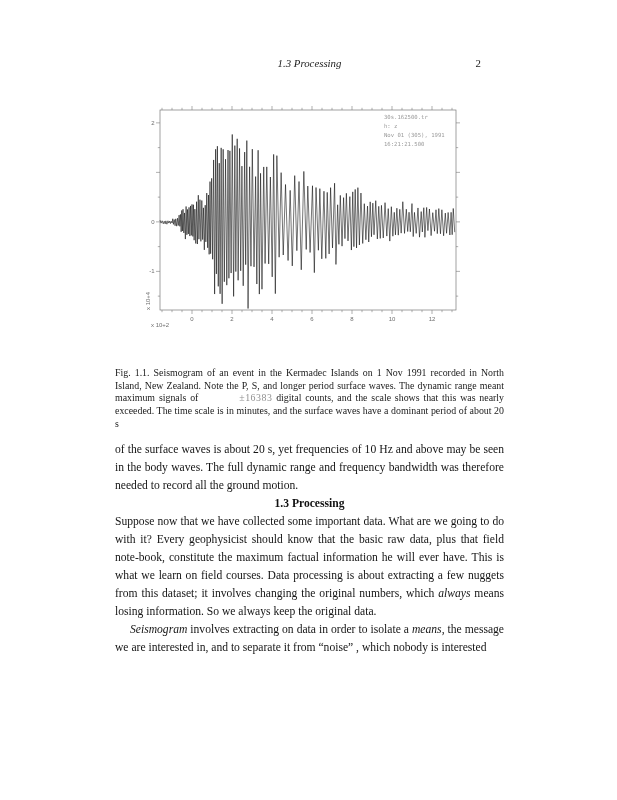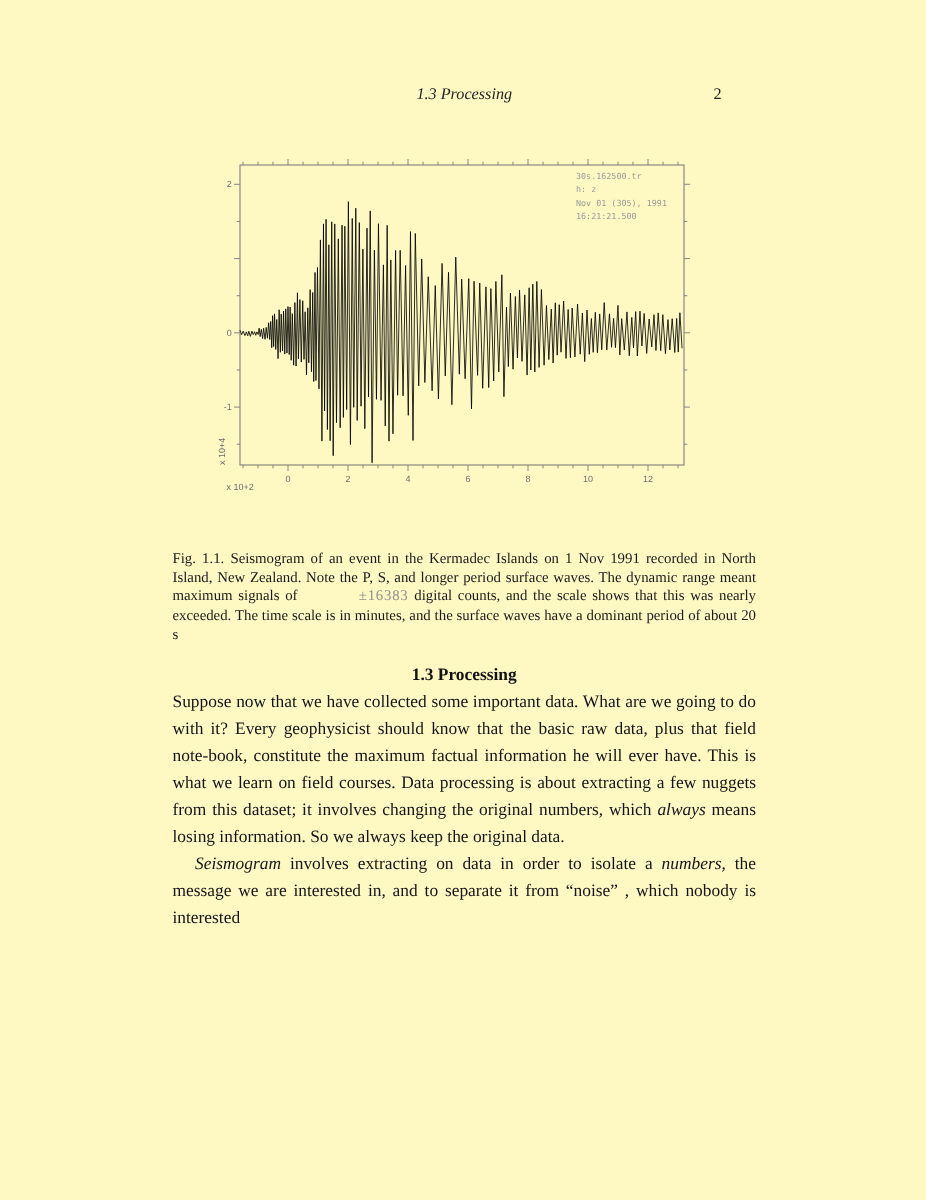--- a/index.html
+++ b/index.html
@@ -1,18 +1,18 @@
 <!DOCTYPE html>
 <html><head>
 <meta charset="utf-8">
 <style>
   html,body{margin:0;padding:0;}
   body{background:#e8e8e8;font-family:"Liberation Serif","DejaVu Serif",serif;}
   .page{
-    position:relative;width:617px;height:800px;background:#fef9c3;
+    position:relative;width:617px;height:800px;background:#ffffff;
     margin:0 auto;color:#151515;overflow:hidden;
   }
   .running-head{
     position:absolute;top:57px;left:115px;width:389px;text-align:center;
     font-style:italic;font-size:10.8px;color:#222;
   }
   .page-number{
     position:absolute;top:57px;left:430px;width:51px;text-align:right;
     font-size:10.8px;font-style:normal;color:#222;
   }
@@ -140,21 +140,22 @@
         <text x="224" y="18" font-size="5.6" font-family="&quot;DejaVu Sans Mono&quot;,monospace" fill="#9a9a9a">h:  z</text>
         <text x="224" y="27" font-size="5.6" font-family="&quot;DejaVu Sans Mono&quot;,monospace" fill="#9a9a9a">Nov 01 (305), 1991</text>
         <text x="224" y="36" font-size="5.6" font-family="&quot;DejaVu Sans Mono&quot;,monospace" fill="#9a9a9a">16:21:21.500</text>
         <polyline points="0.00,110.17 1.08,113.12 2.13,110.79 3.28,113.75 4.23,111.22 5.16,113.85 5.86,110.87 6.90,114.20 7.95,110.80 8.81,113.09 9.72,111.14 10.49,113.54 11.21,111.26 12.11,112.98 12.76,108.75 13.42,114.36 14.21,109.59 15.09,115.71 15.74,108.83 16.69,116.18 17.47,108.23 18.29,115.50 19.09,105.14 19.82,116.33 20.45,104.35 21.15,121.83 21.74,100.42 22.42,121.00 23.02,99.22 23.84,122.96 24.51,102.93 25.37,129.08 26.09,96.47 26.90,124.84 27.46,99.41 28.37,123.93 29.03,97.37 29.84,126.07 30.52,95.92 31.31,125.40 31.99,94.40 32.82,126.41 33.41,94.72 34.13,130.19 34.87,99.11 35.77,133.47 36.59,91.69 37.38,134.02 38.30,85.19 38.95,129.19 39.94,89.68 40.87,131.38 41.82,90.49 42.67,129.58 43.42,97.84 44.32,139.89 45.22,95.20 45.85,131.86 46.76,83.09 47.66,137.79 48.47,85.00 49.15,144.35 50.01,71.59 50.64,143.68 51.65,68.32 52.65,149.25 53.61,49.94 54.61,184.05 55.65,39.23 56.38,163.91 57.38,36.20 58.27,176.36 59.24,53.17 60.09,183.84 61.16,37.85 62.14,193.80 63.17,39.29 64.32,171.77 65.54,49.21 66.79,175.16 68.03,40.04 68.92,168.28 69.89,40.81 71.12,163.06 72.26,24.45 73.62,186.41 74.84,35.60 75.82,161.59 77.20,28.79 78.12,170.30 79.55,38.40 80.69,160.80 81.93,56.11 83.21,175.81 84.67,42.07 85.68,154.66 86.82,30.59 88.05,198.51 89.60,56.79 90.97,156.21 92.31,39.15 94.03,156.89 95.61,66.57 96.83,174.03 98.12,40.23 99.33,184.08 100.55,63.30 101.97,179.23 103.73,56.93 105.08,153.53 106.78,56.86 108.70,153.93 110.38,67.00 112.19,166.89 113.65,44.39 115.34,183.67 116.86,45.63 119.14,147.21 121.13,62.63 123.24,145.01 125.51,74.50 128.07,150.52 130.17,80.36 132.28,155.91 134.71,65.61 136.85,140.66 139.02,71.51 141.25,159.81 143.84,61.42 146.23,139.46 147.79,76.06 150.08,142.47 152.49,75.75 154.33,162.67 156.02,77.50 158.39,140.25 159.83,78.64 161.79,148.85 163.96,81.23 165.81,148.39 167.23,82.37 169.11,143.95 170.58,77.65 172.51,137.94 174.58,73.20 175.94,154.45 177.65,94.77 178.90,134.33 180.30,85.37 182.04,136.15 183.59,87.62 184.95,128.63 186.36,83.30 188.00,130.91 189.85,86.60 191.38,140.05 192.75,81.85 193.89,136.67 195.20,79.41 196.55,137.99 197.89,77.63 199.39,134.96 200.94,83.03 202.72,133.46 204.31,93.69 205.89,129.72 207.53,96.09 208.74,132.00 210.19,91.84 211.46,126.76 212.83,93.11 214.01,124.79 215.75,90.67 217.35,128.94 218.75,96.31 220.28,128.42 221.45,95.34 223.28,127.94 225.04,92.66 226.82,126.10 228.24,98.64 229.81,131.10 231.34,96.69 232.86,126.19 234.26,102.34 235.45,124.88 236.87,98.20 238.28,125.15 239.80,99.31 241.16,123.15 242.80,91.72 244.52,123.39 246.32,99.19 247.69,121.56 249.06,102.23 250.31,121.78 251.97,93.57 253.23,126.62 254.46,102.40 256.21,123.37 257.97,97.95 259.51,127.16 261.19,101.59 262.32,121.97 263.80,97.71 264.90,127.34 266.65,97.42 267.92,120.62 269.42,98.99 271.12,125.62 272.76,102.67 274.50,121.23 275.99,99.77 277.31,123.65 278.81,98.57 280.48,123.78 281.87,99.75 283.62,125.78 285.32,103.10 286.57,123.27 288.13,102.47 289.86,125.01 291.10,102.29 292.17,124.71 293.25,98.48 294.69,122.16" fill="none" stroke="#000" stroke-width="0.55" stroke-linejoin="round"></polyline>
       </svg>
   </div>
 
   <p class="caption"><span>Fig. 1.1.  Seismogram of an event in the Kermadec Islands on 1 Nov 1991 recorded in North Island, New Zealand. Note the P, S, and longer period surface waves. The dynamic range meant maximum signals of </span><span class="dim">±16383</span><span> digital counts, and the scale shows that this was nearly exceeded.  The time scale is in minutes, and the surface waves have a dominant period of about 20 s</span></p>
 
   <div class="bodytext">
+    <p><span>of the surface waves is about 20 s, yet frequencies of 10 Hz and above may be seen in the body waves.  The full dynamic range and frequency bandwidth was therefore needed to record all the ground motion.</span></p>
 
     <p class="section-heading">1.3  Processing</p>
 
     <p><span>Suppose now that we have collected some important data.  What are we going to do with it? Every geophysicist should know that the basic raw data, plus that field note-book, constitute the maximum factual information he will ever have.  This is what we learn on field courses.  Data processing is about extracting a few nuggets from this dataset; it involves changing the original numbers, which </span><i>always</i><span> means losing information. So we always keep the original data.</span></p>
 
-    <p class="indent"><i>Seismogram</i><span> involves extracting on data in order to isolate a </span><i>numbers</i><span>, the message we are interested in, and to separate it from “noise” , which nobody is interested</span></p>
+    <p class="indent"><i>Seismogram</i><span> involves extracting on data in order to isolate a </span><i>means</i><span>, the message we are interested in, and to separate it from “noise” , which nobody is interested</span></p>
   </div>
 
 </div>
 
 </body></html>

